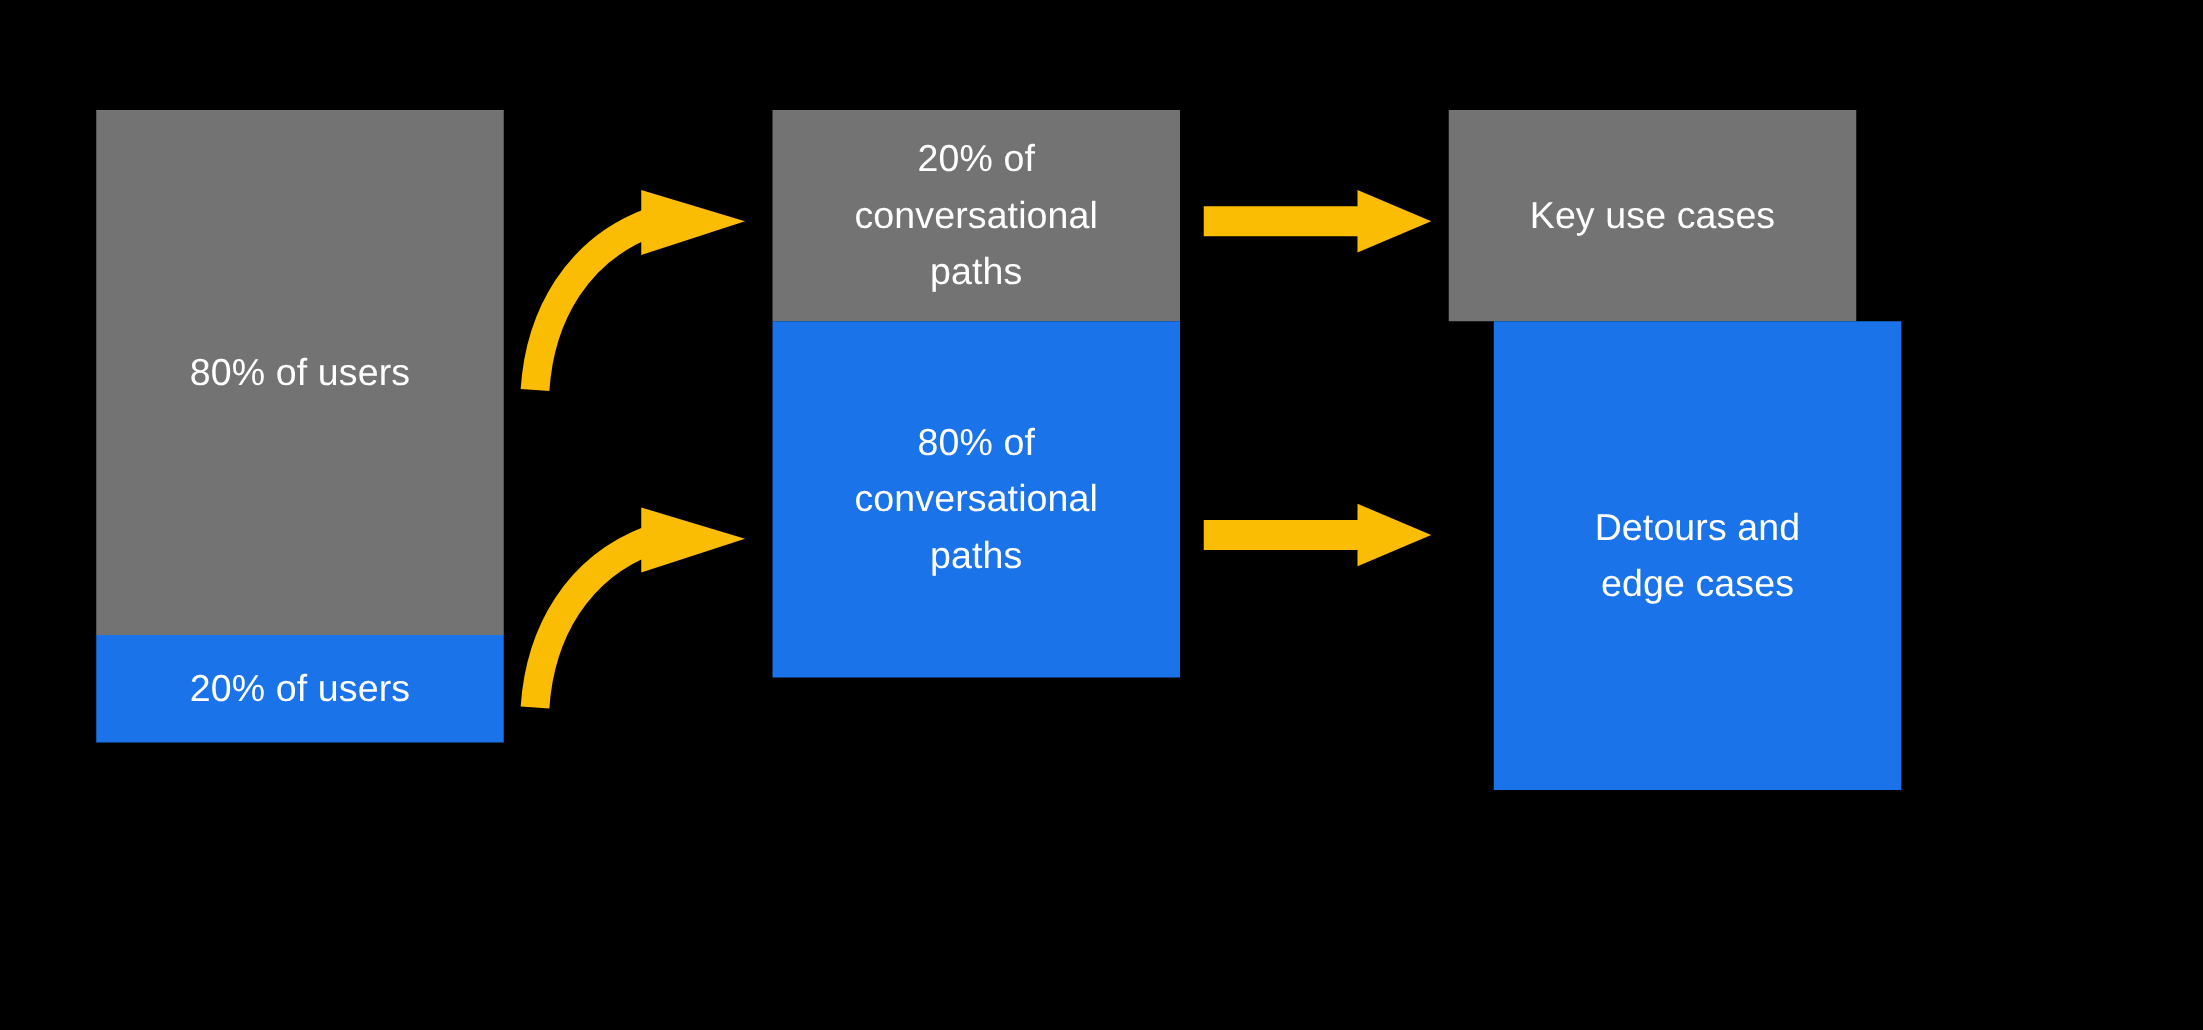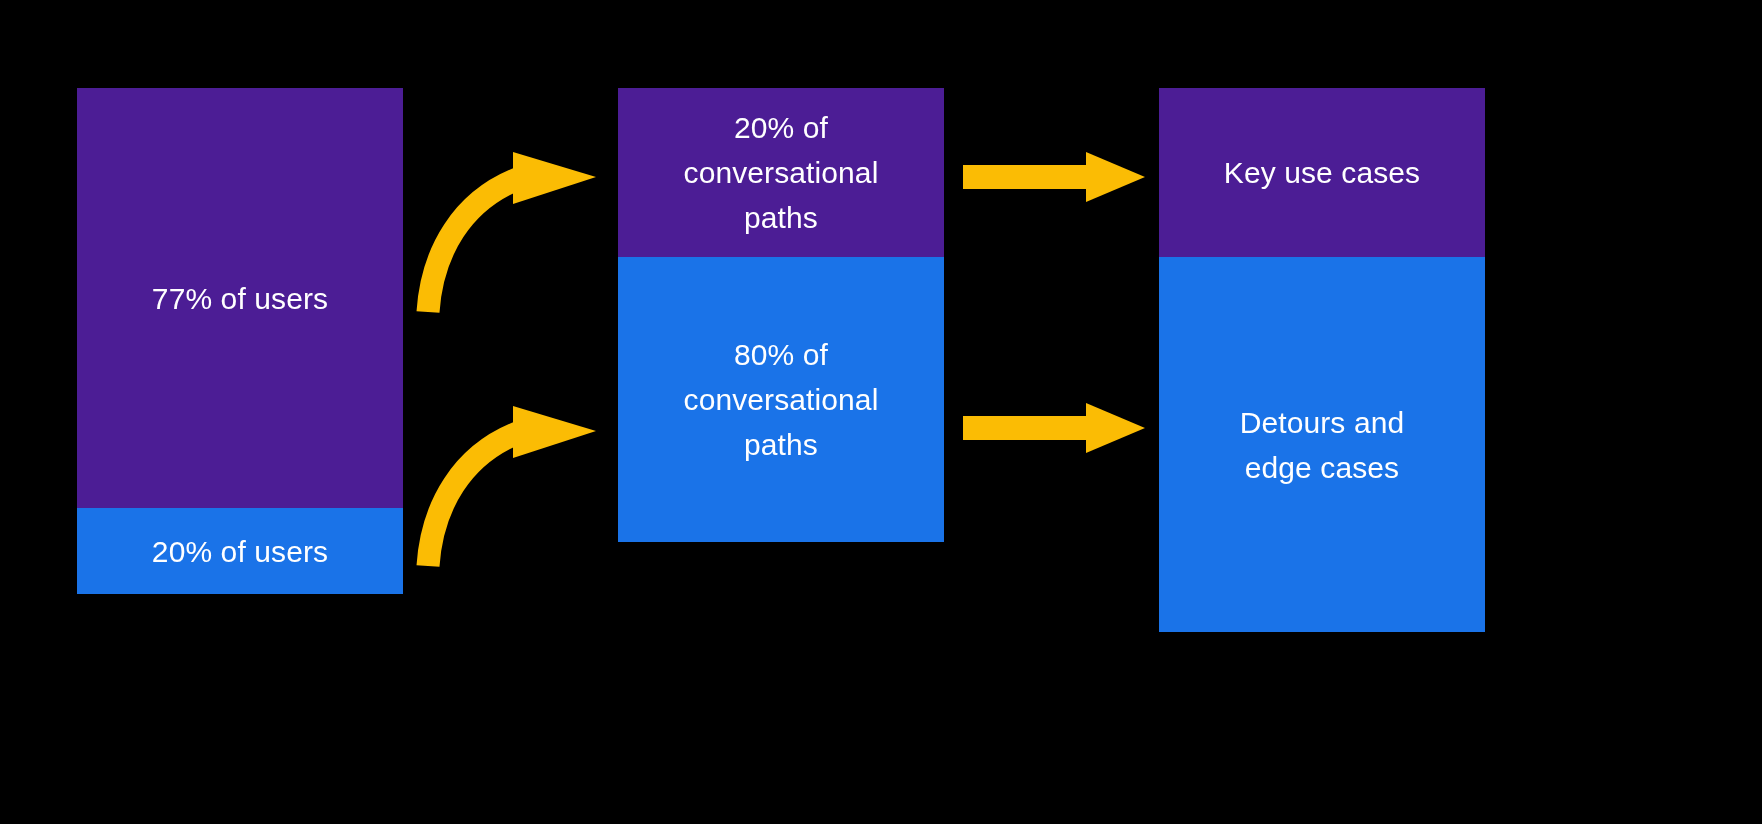--- a/index.html
+++ b/index.html
@@ -26,21 +26,21 @@
     flex-direction: column;
   }
   .segment {
     position: relative;
     display: flex;
     align-items: center;
     justify-content: center;
     box-sizing: border-box;
     width: 100%;
   }
-  .segment.green { background: #4c1d95; align-items: center; }
+  .segment.green { background: #737373; align-items: center; }
   .segment.blue  { background: #1A73E8; }
 
   .seg-label {
     color: #FFFFFF;
     font-family: "Liberation Sans", sans-serif;
     font-size: 30px;
     font-weight: 400;
     line-height: 1.5;
     text-align: center;
     letter-spacing: 0.1px;
@@ -54,41 +54,41 @@
   #col-users .seg-blue  { height: 86px; }
 
   
   #col-paths { left: 618px; top: 88px; width: 326px; height: 538px; }
   #col-paths .seg-green { height: 169px; }
   #col-paths .seg-blue  { height: 285px; }
 
   
   #col-cases { left: 1159px; top: 88px; width: 326px; height: 544px; }
   #col-cases .seg-green { height: 169px; }
-  #col-cases .seg-blue  { height: 375px; }
+  #col-cases .seg-blue  { height: 375px; margin-left: 36px; }
 
   
   #arrows {
     position: absolute;
     left: 0;
     top: 0;
     width: 1762px;
     height: 824px;
     pointer-events: none;
   }
   .arrow-svg { display: block; }
 </style>
 </head>
 <body>
 
 <div id="stage">
 
   <div class="column" id="col-users">
     <div class="segment green seg-green">
-      <span class="seg-label">77% of users</span>
+      <span class="seg-label">80% of users</span>
     </div>
     <div class="segment blue seg-blue">
       <span class="seg-label">20% of users</span>
     </div>
   </div>
 
   <div class="column" id="col-paths">
     <div class="segment green seg-green">
       <span class="seg-label">20% of
 conversational

